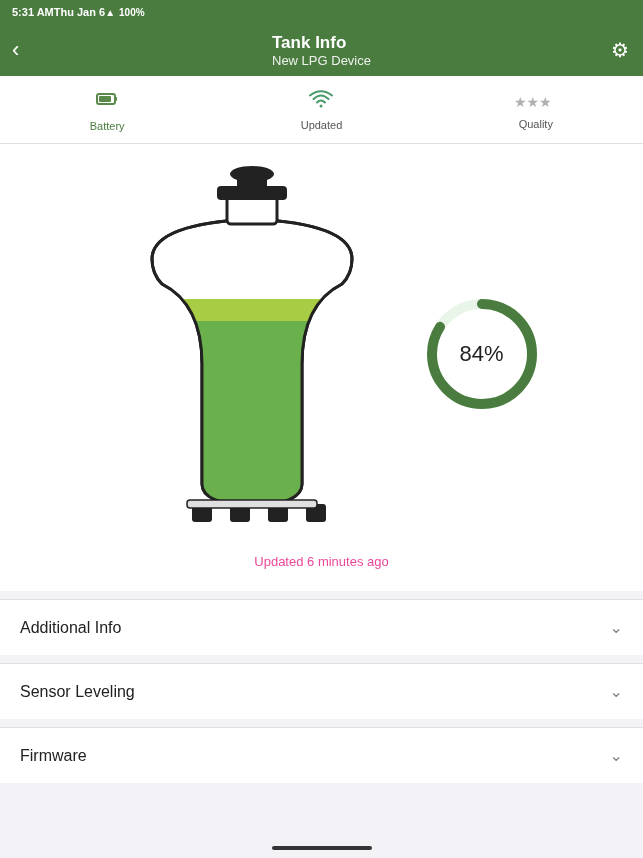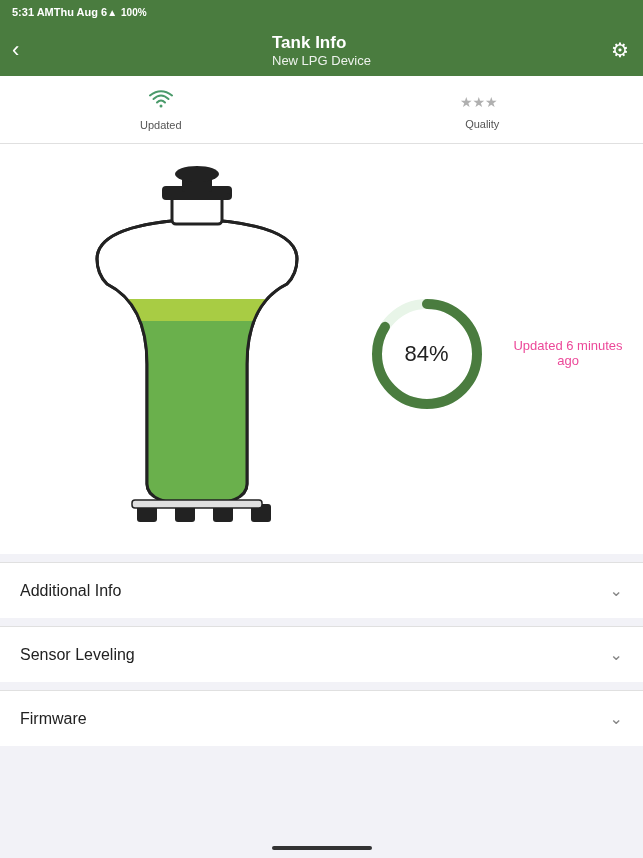--- a/index.html
+++ b/index.html
@@ -106,21 +106,21 @@
       font-size: 11px;
       color: #555;
     }
     .tab-item.active .tab-label { color: #4a7c3f; }
 
     
     .main-content {
       background: white;
       margin: 0;
       display: flex;
-      flex-direction: row;
+      flex-direction: column;
       align-items: center;
       padding: 20px 20px 10px 20px;
       position: relative;
     }
 
     .tank-and-gauge {
       display: flex;
       align-items: center;
       justify-content: center;
       width: 100%;
@@ -212,21 +212,21 @@
       height: 4px;
       background: #333;
       border-radius: 2px;
     }
   </style>
 </head>
 <body>
 
 <div class="status-bar">
   <span>5:31 AM</span>
-  <span>Thu Aug 6</span>
+  <span>Thu Jan 6</span>
   <div class="status-bar-right">
     <span class="wifi-icon-status">▲</span>
     <span class="battery-status">
       <span>100%</span>
     </span>
   </div>
 </div>
 
 <div class="header">
   <div class="header-back">
@@ -235,20 +235,31 @@
   <div class="header-title">
     <div class="main-title">Tank Info</div>
     <div class="sub-title">New LPG Device</div>
   </div>
   <div class="header-gear">
     <span>⚙</span>
   </div>
 </div>
 
 <div class="tab-bar">
+  <div class="tab-item active">
+    <span class="tab-icon battery">
+      
+      <svg width="24" height="24" viewBox="0 0 24 24" fill="none">
+        <rect x="2" y="7" width="18" height="10" rx="2" stroke="#5a8a4a" stroke-width="2" fill="none"></rect>
+        <rect x="20" y="10" width="2" height="4" rx="1" fill="#5a8a4a"></rect>
+        <rect x="4" y="9" width="12" height="6" rx="1" fill="#5a8a4a"></rect>
+      </svg>
+    </span>
+    <span class="tab-label">Battery</span>
+  </div>
   <div class="tab-item">
     <span class="tab-icon signal">
       
       <svg width="28" height="22" viewBox="0 0 28 22" fill="none">
         <path d="M14 18 L14 18" stroke="#4a9a6a" stroke-width="3" stroke-linecap="round"></path>
         <path d="M10 14.5 Q14 10.5 18 14.5" stroke="#4a9a6a" stroke-width="2" fill="none" stroke-linecap="round"></path>
         <path d="M6.5 11 Q14 4 21.5 11" stroke="#4a9a6a" stroke-width="2" fill="none" stroke-linecap="round"></path>
         <path d="M3 7.5 Q14 -1 25 7.5" stroke="#4a9a6a" stroke-width="2" fill="none" stroke-linecap="round"></path>
       </svg>
     </span>

